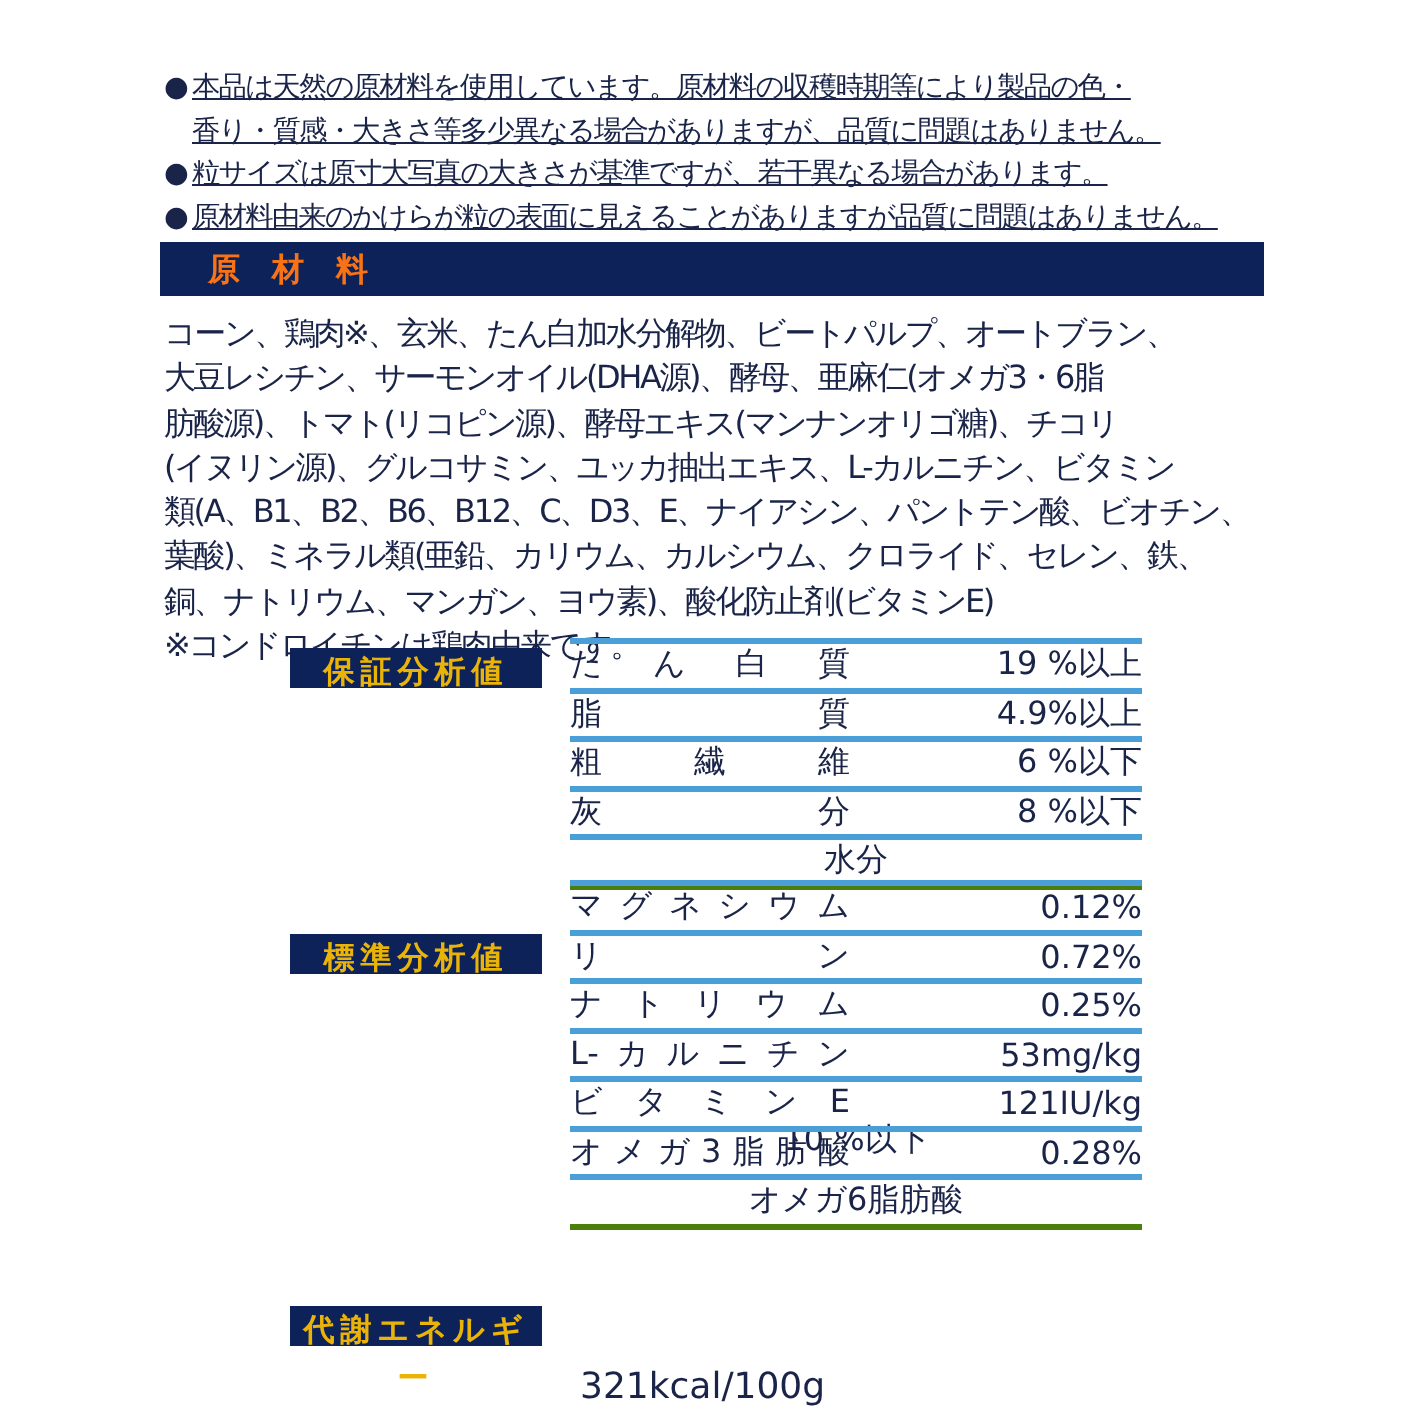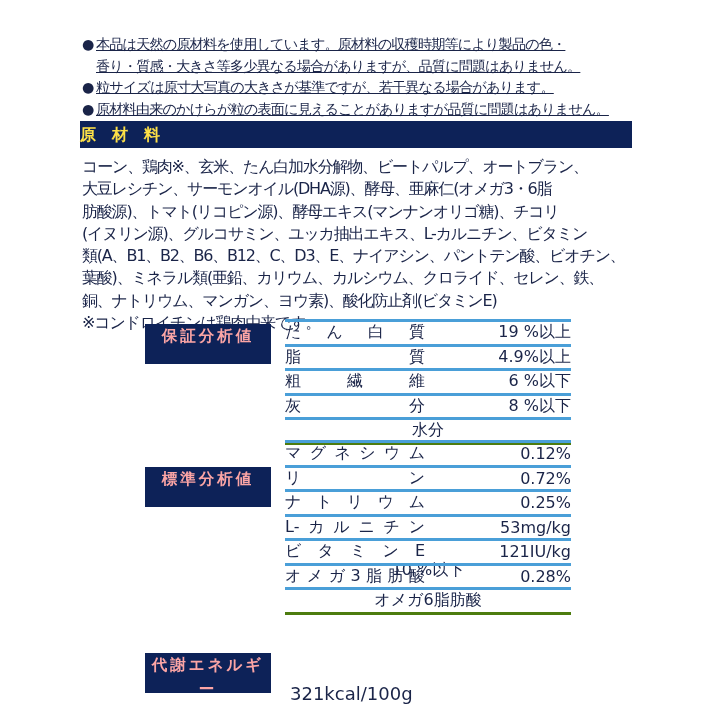--- a/index.html
+++ b/index.html
@@ -2,25 +2,25 @@
 <html><head>
 <meta charset="utf-8">
 <style>
   html, body { margin:0; padding:0; background:#ffffff; }
   body { width:713px; height:713px; position:relative; overflow:hidden;
          font-family:"DejaVu Sans", "Liberation Sans", sans-serif; color:#1a2448; }
   .notes { position:absolute; left:82px; top:34px; width:560px; font-size:14.2px; line-height:21.5px; letter-spacing:-0.9px; }
   .note { position:relative; padding-left:14px; white-space:nowrap; }
   .note .bullet { position:absolute; left:0; top:0; }
   .note .cont { display:block;text-decoration:underline; }
-  .header-bar { position:absolute; left:80px; top:121px; width:552px; height:27px; background:#0d2258; color:#fde047;
-                font-weight:bold; font-size:16px; line-height:27px; box-sizing:border-box; padding-left:0; letter-spacing:16px; }
+  .header-bar { position:absolute; left:80px; top:121px; width:552px; height:27px; background:#0d2258; color:#f97316;
+                font-weight:bold; font-size:16px; line-height:27px; box-sizing:border-box; padding-left:24px; letter-spacing:16px; }
   .ingredients { position:absolute; left:82px; top:156px; width:560px; font-size:16px; line-height:22.3px; letter-spacing:-1.2px; }
   .ingredients .line { display:block; white-space:nowrap; }
-  .label-box { position:absolute; left:145px; width:126px; height:40px; background:#0d2258; color:#fca5a5;
+  .label-box { position:absolute; left:145px; width:126px; height:20px; background:#0d2258; color:#eab308;
                font-weight:bold; font-size:15.5px; line-height:24px; text-align:center; letter-spacing:3px; }
   .tbl { position:absolute; left:285px; width:286px; }
   .row { height:21.5px; border-top:3px solid #4a9fd8; display:flex; align-items:center; font-size:16px; }
   .row:last-child { border-bottom:3px solid #4d7c0f;flex-direction:column; }
   .row .k { flex:0 0 140px; text-align:justify; text-align-last:justify; letter-spacing:0; }
   .row .v { flex:1; text-align:right; }
   .energy-val { position:absolute; left:290px; top:682px; font-size:18px; line-height:24px; }
 </style>
 </head>
 <body>

